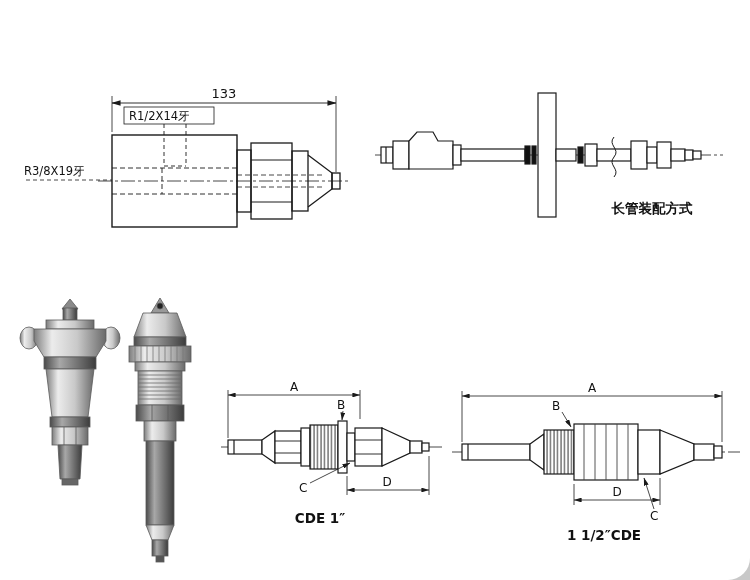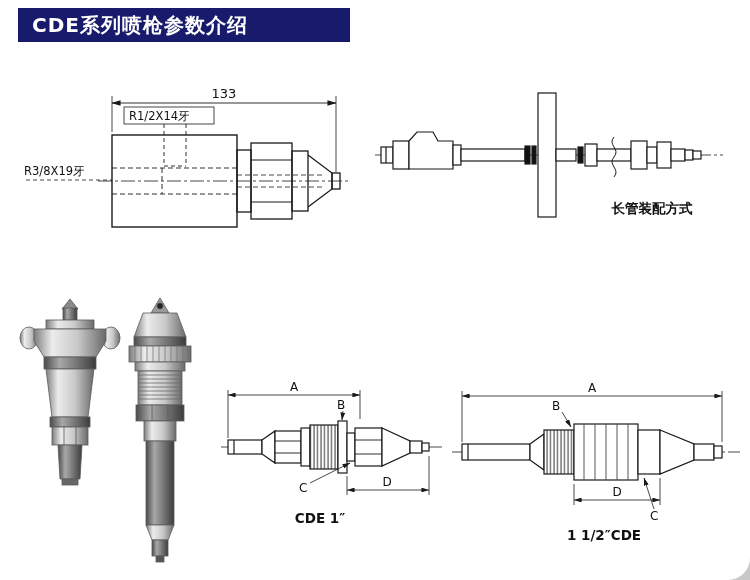--- a/index.html
+++ b/index.html
@@ -42,23 +42,20 @@
         <stop offset="1" stop-color="#6a6a6a"></stop>
       </linearGradient>
       <linearGradient id="gD" x1="0" y1="0" x2="1" y2="0">
         <stop offset="0" stop-color="#4a4a4a"></stop>
         <stop offset="0.3" stop-color="#a8a8a8"></stop>
         <stop offset="1" stop-color="#3c3c3c"></stop>
       </linearGradient>
     </defs>
   </svg>
 
-  <div class="banner" style="background: rgb(24, 26, 107);">
-    <span>CDE系列喷枪参数介绍</span>
-  </div>
 
   <svg class="drw" style="left:18px;top:80px" width="350" height="175" viewBox="0 0 350 175">
     <g stroke="#1a1a1a" fill="none">
       <line x1="94" y1="16" x2="94" y2="52" stroke-width="0.8"></line>
       <line x1="318" y1="16" x2="318" y2="92" stroke-width="0.8"></line>
       <line x1="94" y1="23" x2="318" y2="23" stroke-width="0.9" marker-start="url(#aS)" marker-end="url(#aE)"></line>
       <rect x="106" y="27" width="90" height="17" stroke-width="0.8"></rect>
       <line x1="146" y1="44" x2="146" y2="86" stroke-dasharray="4 3" stroke-width="0.9"></line>
       <line x1="168" y1="44" x2="168" y2="86" stroke-dasharray="4 3" stroke-width="0.9"></line>
       <line x1="146" y1="86" x2="168" y2="86" stroke-dasharray="4 3" stroke-width="0.9"></line>

